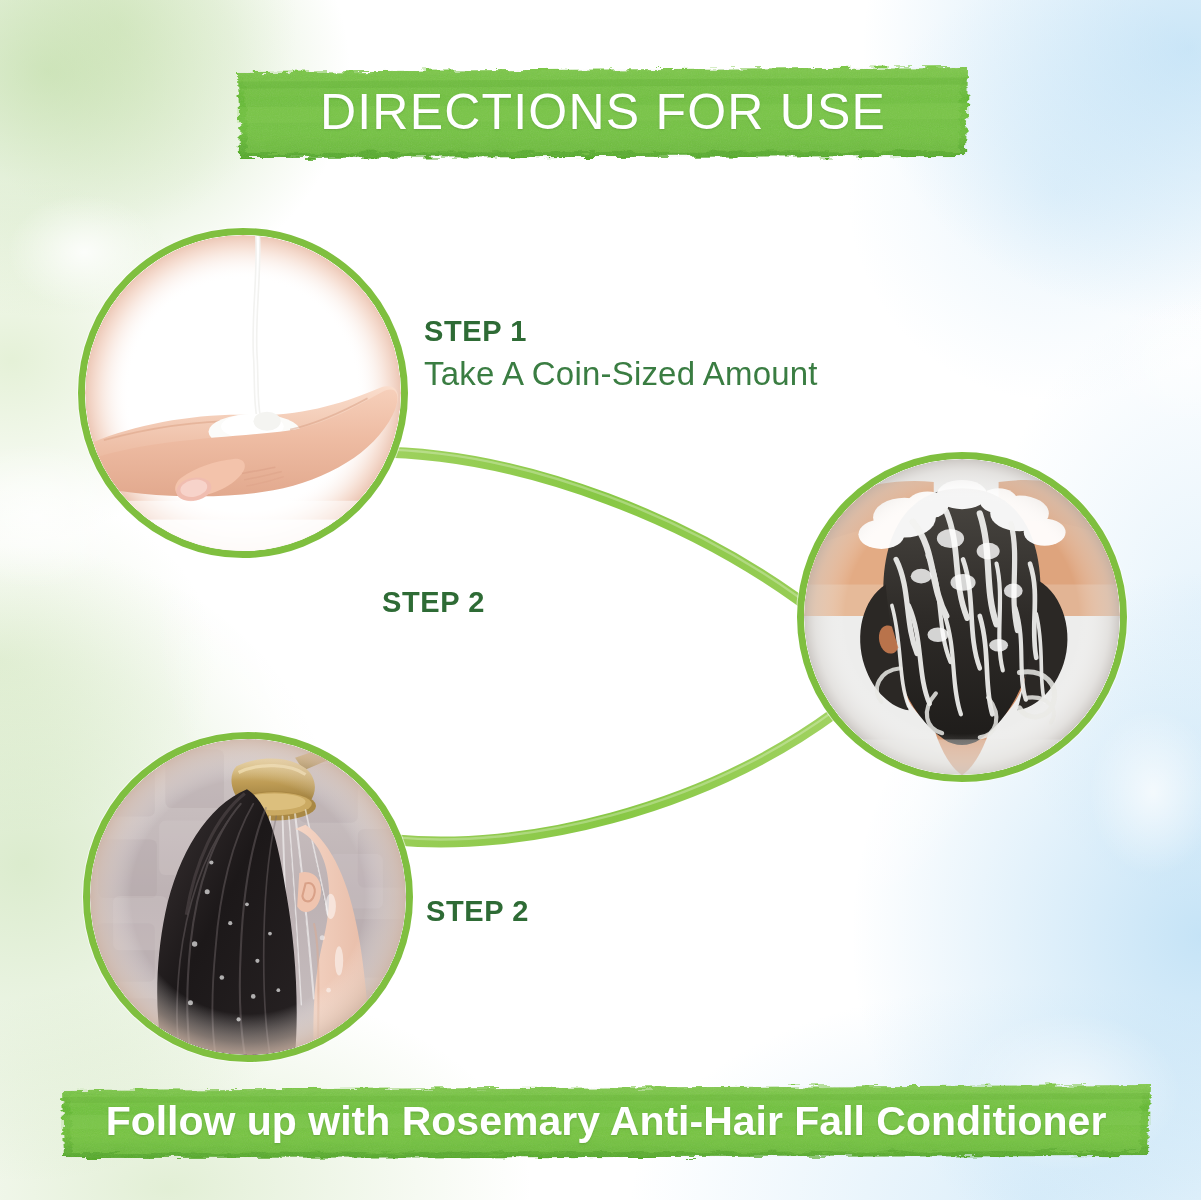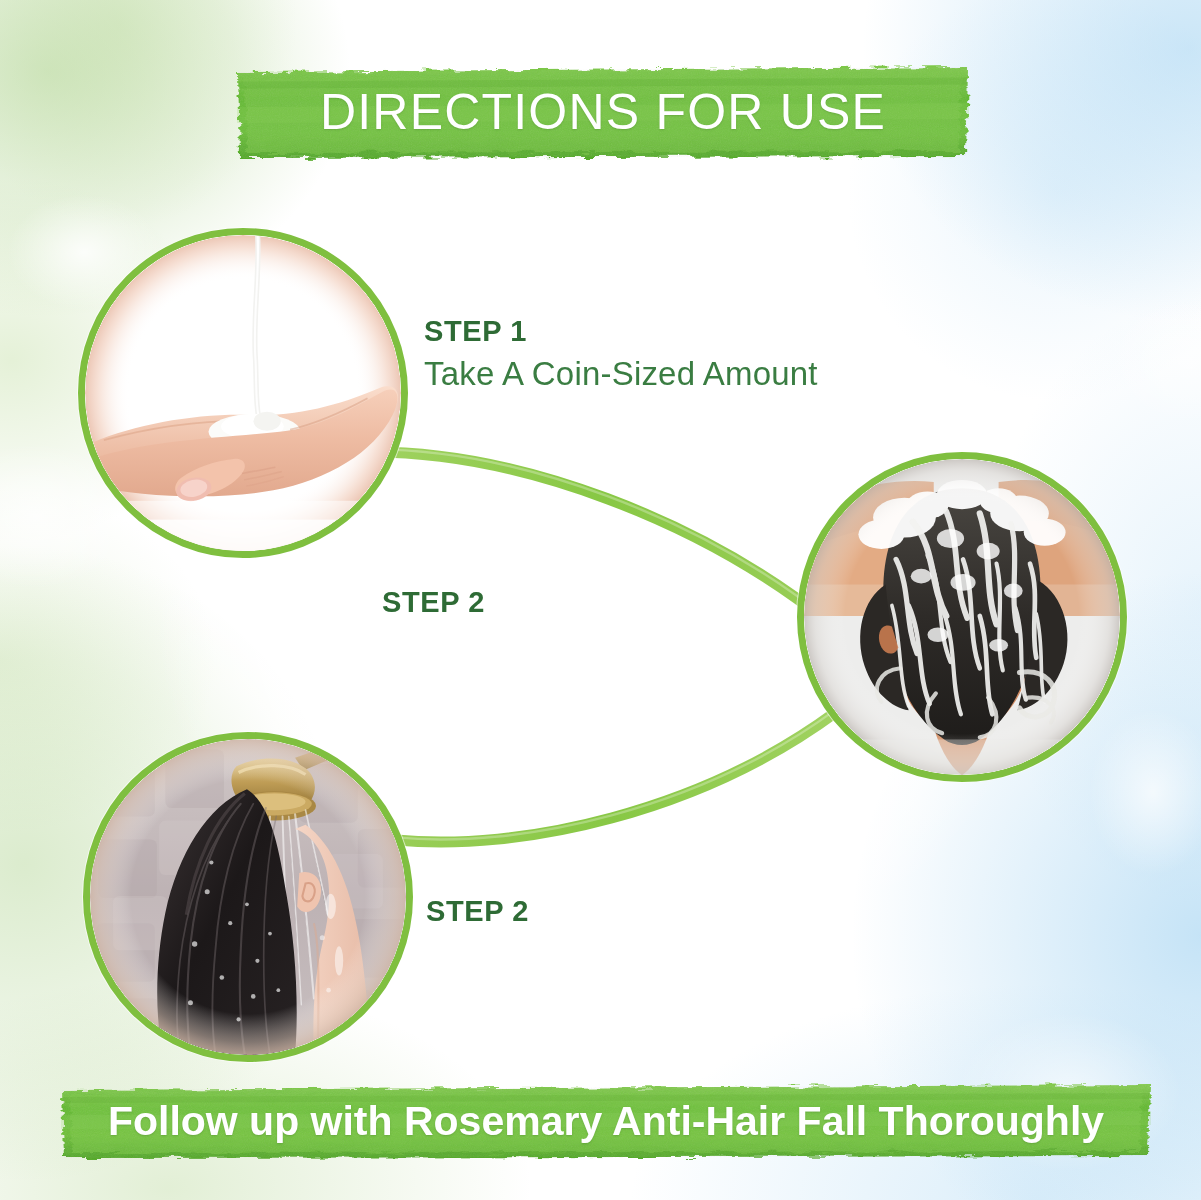--- a/index.html
+++ b/index.html
@@ -474,16 +474,16 @@
       </g>
       <g filter="url(#rough2)" opacity=".5">
         <path d="M 12 14 L 1084 9 L 1082 69 L 14 71 Z" fill="#7ECA48"></path>
       </g>
       <g filter="url(#grain2)" opacity=".48">
         <path d="M 4 8 L 1092 3 L 1090 74 L 6 76 Z" fill="#ffffff"></path>
       </g>
       <path d="M 3 40 L 1093 36" stroke="#93D462" stroke-width="14" opacity=".2" fill="none"></path>
       <path d="M 5 18 L 1091 14" stroke="#4E9C26" stroke-width="6" opacity=".16" fill="none"></path>
     </svg>
-    <div class="banner-text" id="footer-text">Follow up with Rosemary Anti-Hair Fall Thoroughly</div>
+    <div class="banner-text" id="footer-text">Follow up with Rosemary Anti-Hair Fall Conditioner</div>
   </div>
 
 </div>
 
 </body></html>

